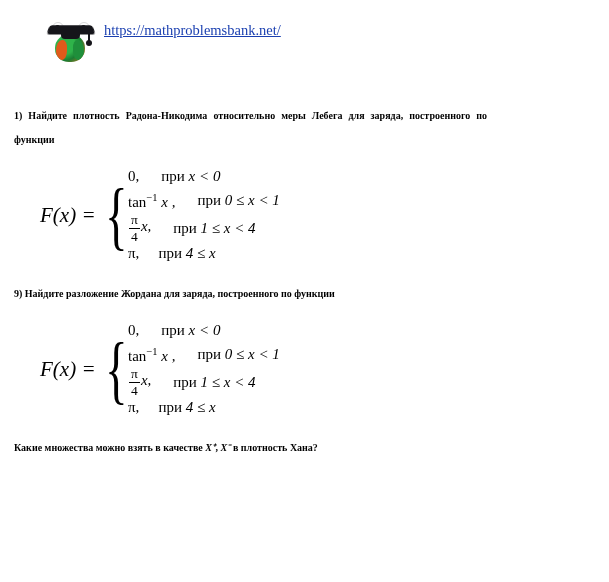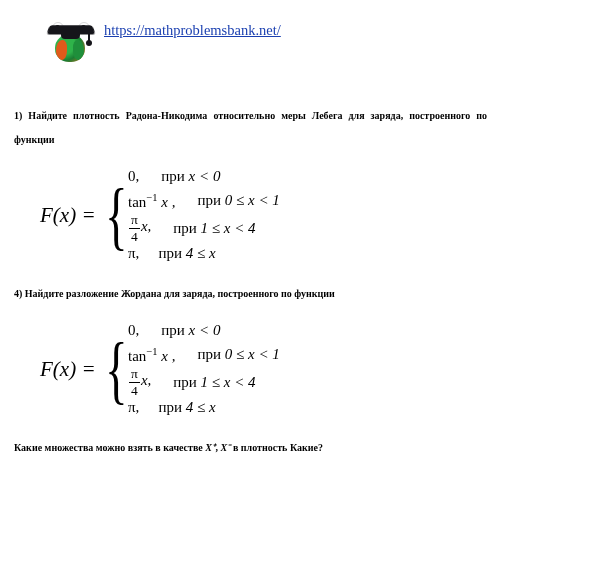--- a/index.html
+++ b/index.html
@@ -282,21 +282,21 @@
           <span class="case-cond"><span>при</span>&nbsp;<span class="ital">1 ≤ x &lt; 4</span></span>
         </span>
         <span class="case-row">
           <span class="case-val"><span>π,</span></span>
           <span class="gap-w" style="width:19px"></span>
           <span class="case-cond"><span>при</span>&nbsp;<span class="ital">4 ≤ x</span></span>
         </span>
       </span>
     </div>
 
-    <p class="para nojust">4) Найдите разложение Жордана для заряда, построенного по функции</p>
+    <p class="para nojust">9) Найдите разложение Жордана для заряда, построенного по функции</p>
 
     <div class="formula">
       <span class="fn-label">F(x) =</span>
       <span class="brace">{</span>
       <span class="cases">
         <span class="case-row">
           <span class="case-val"><span>0,</span></span>
           <span class="gap-w" style="width:22px"></span>
           <span class="case-cond"><span>при</span>&nbsp;<span class="ital">x &lt; 0</span></span>
         </span>
@@ -320,17 +320,17 @@
         <span class="case-row">
           <span class="case-val"><span>π,</span></span>
           <span class="gap-w" style="width:19px"></span>
           <span class="case-cond"><span>при</span>&nbsp;<span class="ital">4 ≤ x</span></span>
         </span>
       </span>
     </div>
 
     <p class="para nojust">
       <span>Какие множества можно взять в качестве </span><span class="ital">X⁺</span><span>, </span><span class="ital">X⁻</span><span> в плотность</span>
-      <span>Какие?</span>
+      <span>Хана?</span>
     </p>
 
   </div>
 </div>
 
 </body></html>

